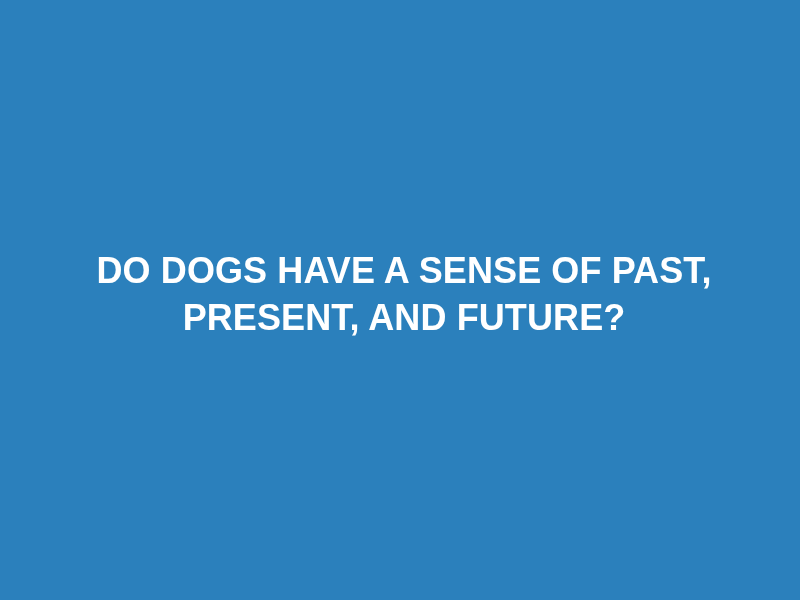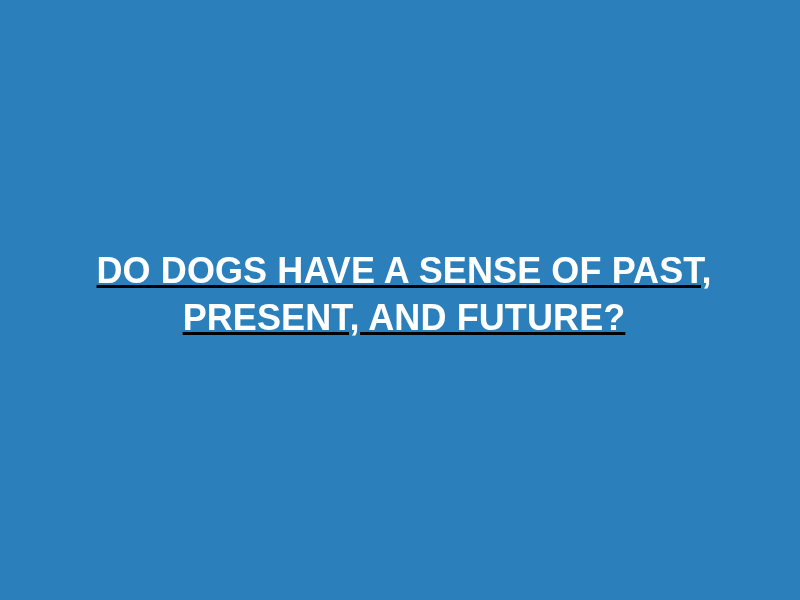--- a/index.html
+++ b/index.html
@@ -27,21 +27,20 @@
   }
 
   #title-block {
     position: absolute;
     left: 8px;
     right: 0;
     top: 247px;
     padding: 0 72px;
     box-sizing: border-box;
     text-align: center;
-    text-decoration: underline;
   }
 
   #hero-title {
     margin: 0;
     color: #ffffff;
     font-family: "Liberation Sans", sans-serif;
     font-weight: bold;
     font-size: 36px;
     line-height: 47px;
     letter-spacing: 0.1px;

